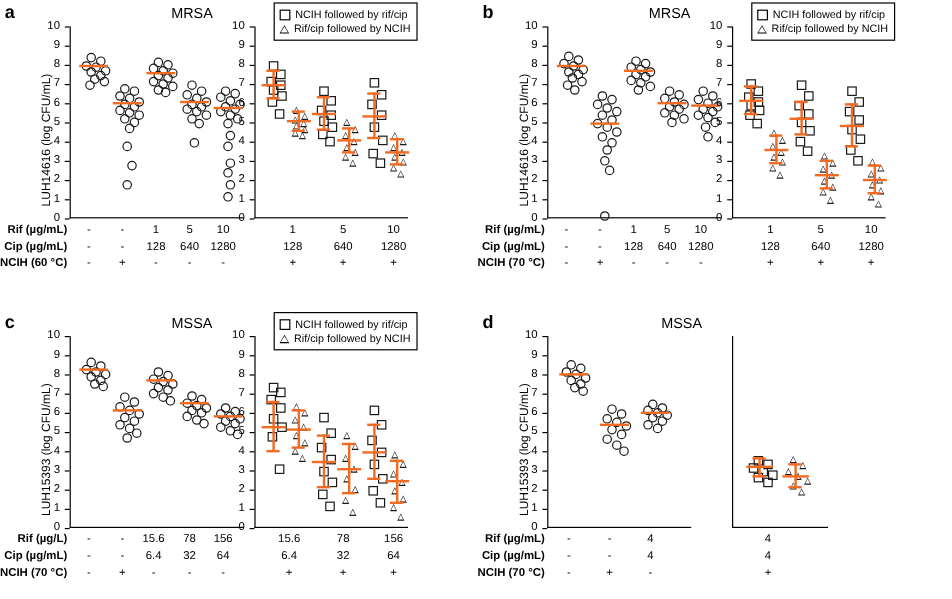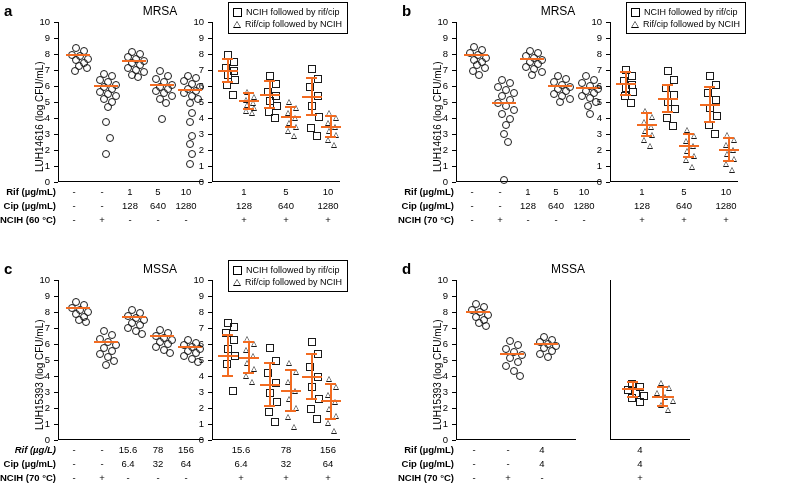--- a/index.html
+++ b/index.html
@@ -905,21 +905,21 @@
         <div class="pt pt-t" style="left:119px;top:148px;">
           <i></i>
         </div>
       <div class="mean" style="left:109px;top:120px;width:20px;"></div>
       <div class="err" style="left:118px;top:103px;height:36px;"></div>
       <div class="errcap" style="left:113px;top:103px;width:11px;"></div>
       <div class="errcap" style="left:113px;top:138px;width:11px;"></div>
     </div>
 
     <div class="rowlabels">
-      <div class="rowlab bold" style="left:0;top:186px;width:56px;font-style:italic;">Rif (µg/L)</div>
+      <div class="rowlab bold" style="left:0;top:186px;width:56px;">Rif (µg/L)</div>
       <div class="rowlab bold" style="left:0;top:200px;width:56px;">Cip (µg/mL)</div>
       <div class="rowlab bold" style="left:-8px;top:214px;width:64px;">NCIH (70 °C)</div>
 
       <div class="cellval" style="left:60px;top:186px;width:28px;">-</div>
       <div class="cellval" style="left:88px;top:186px;width:28px;">-</div>
       <div class="cellval" style="left:112px;top:186px;width:32px;">15.6</div>
       <div class="cellval" style="left:144px;top:186px;width:28px;">78</div>
       <div class="cellval" style="left:172px;top:186px;width:28px;">156</div>
 
       <div class="cellval" style="left:60px;top:200px;width:28px;">-</div>

